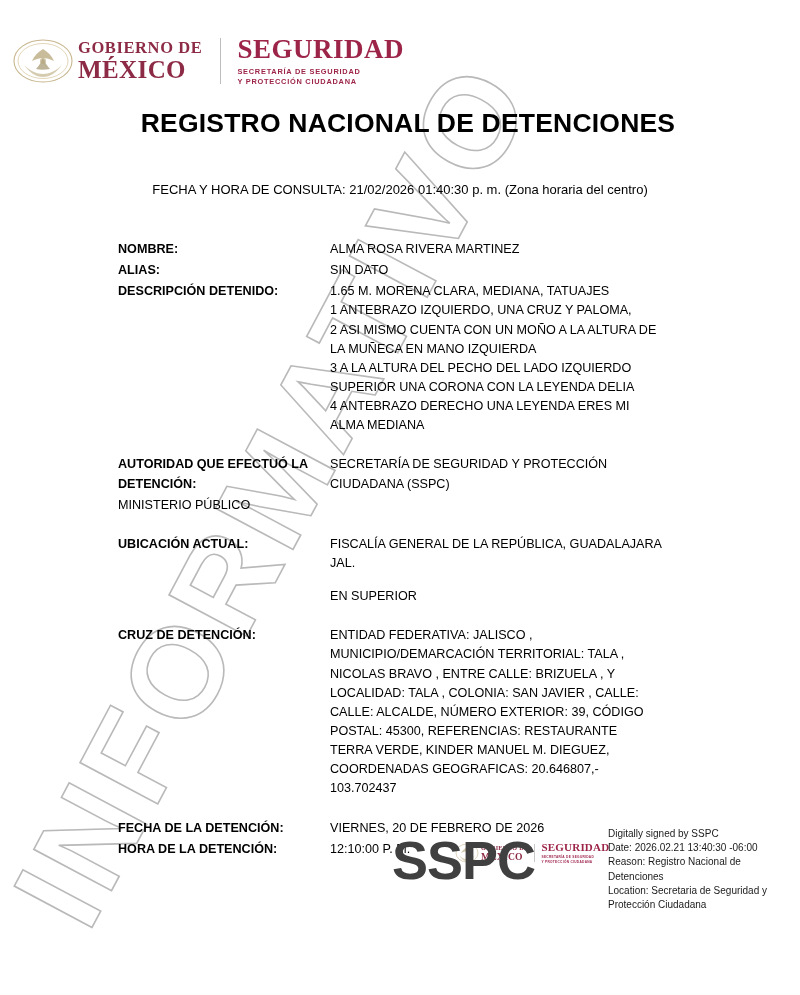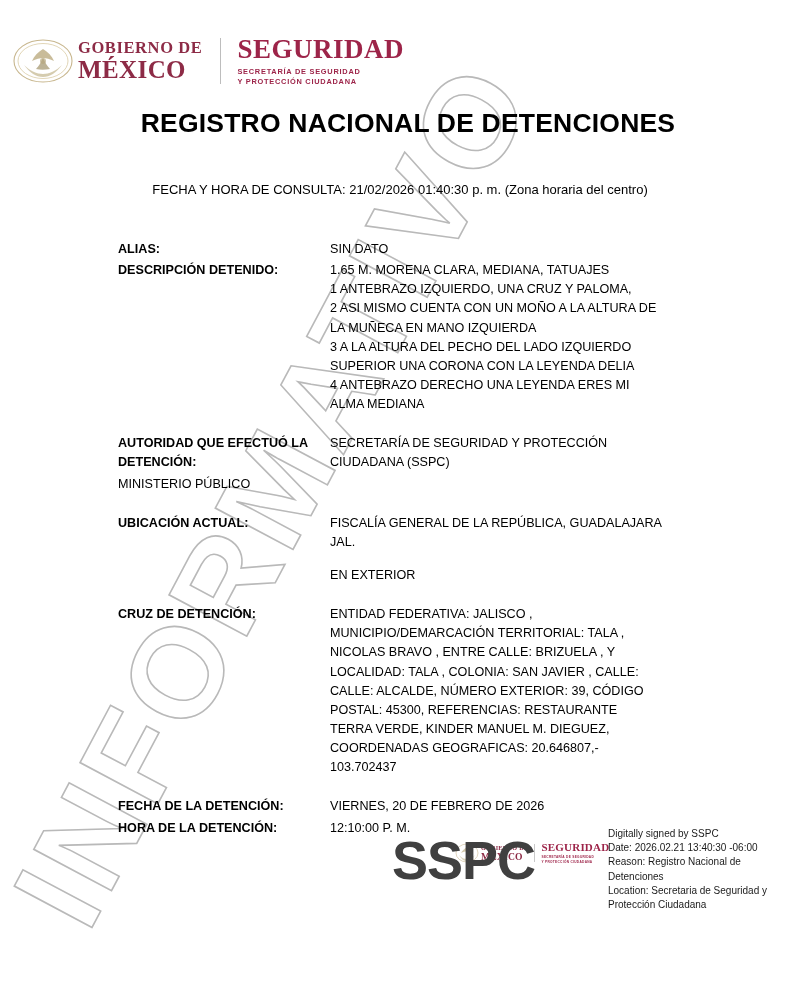--- a/index.html
+++ b/index.html
@@ -267,20 +267,26 @@
 
   <div id="doc-title">REGISTRO NACIONAL DE DETENCIONES</div>
 
   <div id="consulta">
     <span class="c-label">FECHA Y HORA DE CONSULTA:</span>
     <span class="c-value">21/02/2026 01:40:30 p. m. (Zona horaria del centro)</span>
   </div>
 
   <div id="fields">
       <div class="row">
+        <div class="label"><span>NOMBRE:</span></div>
+        <div class="value">
+          <span class="vline">ALMA ROSA  RIVERA  MARTINEZ</span>
+        </div>
+      </div>
+      <div class="row">
         <div class="label"><span>ALIAS:</span></div>
         <div class="value">
           <span class="vline">SIN DATO</span>
         </div>
       </div>
       <div class="row">
         <div class="label"><span>DESCRIPCIÓN DETENIDO:</span></div>
         <div class="value">
           <span class="vline">1.65 M. MORENA CLARA, MEDIANA, TATUAJES</span>
           <span class="vline">1 ANTEBRAZO IZQUIERDO,  UNA CRUZ Y PALOMA,</span>
@@ -302,21 +308,21 @@
       <div class="row">
         <div class="value">
           <span class="vline">MINISTERIO PÚBLICO</span>
         </div>
       </div>
       <div class="row gap-before">
         <div class="label"><span>UBICACIÓN ACTUAL:</span></div>
         <div class="value">
           <span class="vline">FISCALÍA GENERAL DE LA REPÚBLICA, GUADALAJARA</span>
           <span class="vline">JAL.</span>
-          <span class="vline spaced">EN EXTERIOR</span>
+          <span class="vline spaced">EN SUPERIOR</span>
         </div>
       </div>
       <div class="row gap-before">
         <div class="label"><span>CRUZ DE DETENCIÓN:</span></div>
         <div class="value">
           <span class="vline">ENTIDAD FEDERATIVA: JALISCO ,</span>
           <span class="vline">MUNICIPIO/DEMARCACIÓN TERRITORIAL: TALA ,</span>
           <span class="vline">NICOLAS  BRAVO  , ENTRE CALLE: BRIZUELA , Y</span>
           <span class="vline">LOCALIDAD: TALA , COLONIA: SAN JAVIER  , CALLE:</span>
           <span class="vline">CALLE: ALCALDE, NÚMERO EXTERIOR: 39, CÓDIGO</span>

